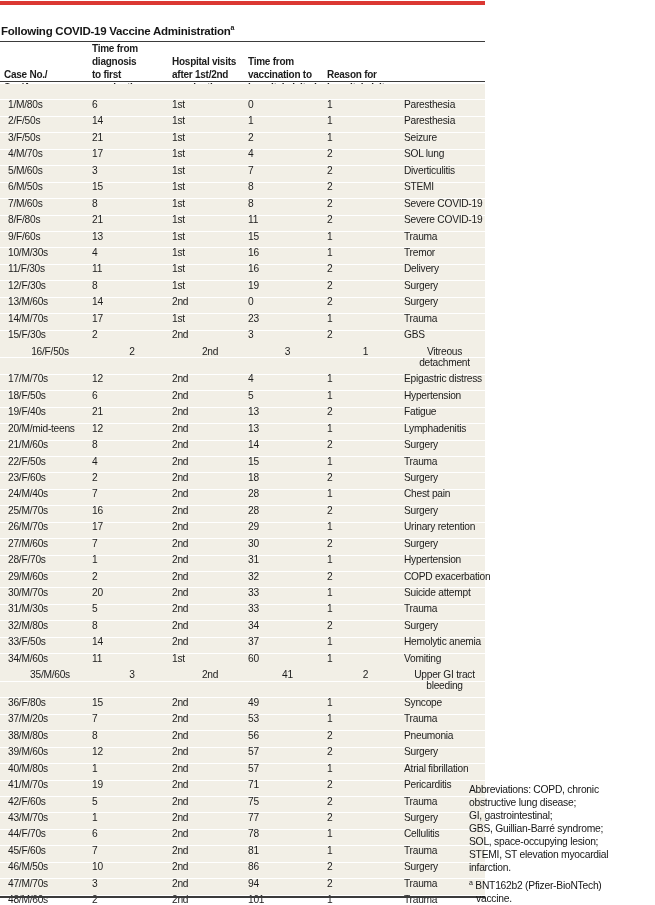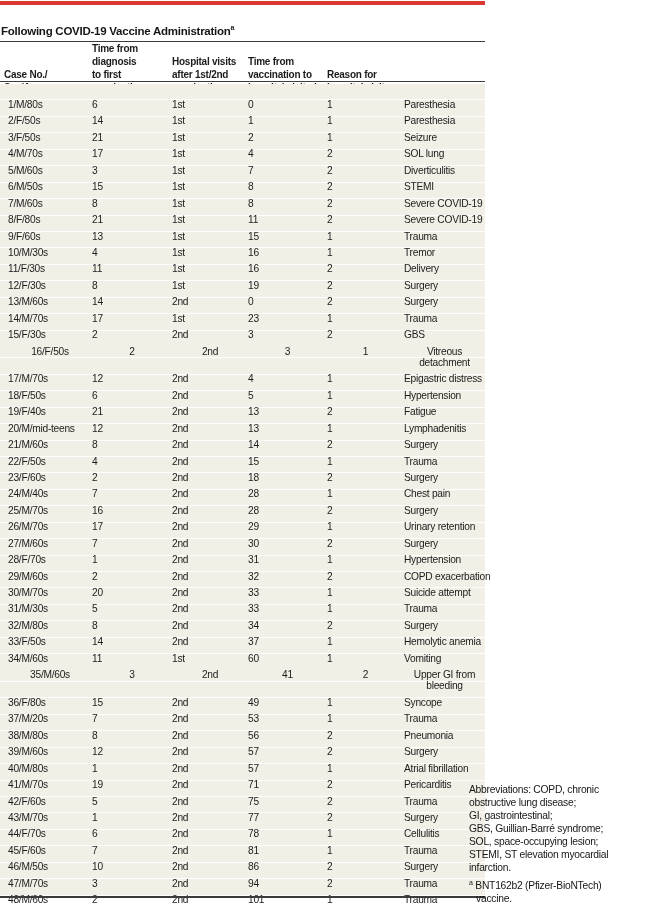--- a/index.html
+++ b/index.html
@@ -418,21 +418,21 @@
         <div class="cell c3">60</div>
         <div class="cell c4">1</div>
         <div class="cell c5">Vomiting</div>
       </div>
       <div class="trow tall">
         <div class="cell c0">35/M/60s</div>
         <div class="cell c1">3</div>
         <div class="cell c2">2nd</div>
         <div class="cell c3">41</div>
         <div class="cell c4">2</div>
-        <div class="cell c5">Upper GI from bleeding</div>
+        <div class="cell c5">Upper GI tract bleeding</div>
       </div>
       <div class="trow">
         <div class="cell c0">36/F/80s</div>
         <div class="cell c1">15</div>
         <div class="cell c2">2nd</div>
         <div class="cell c3">49</div>
         <div class="cell c4">1</div>
         <div class="cell c5">Syncope</div>
       </div>
       <div class="trow">

